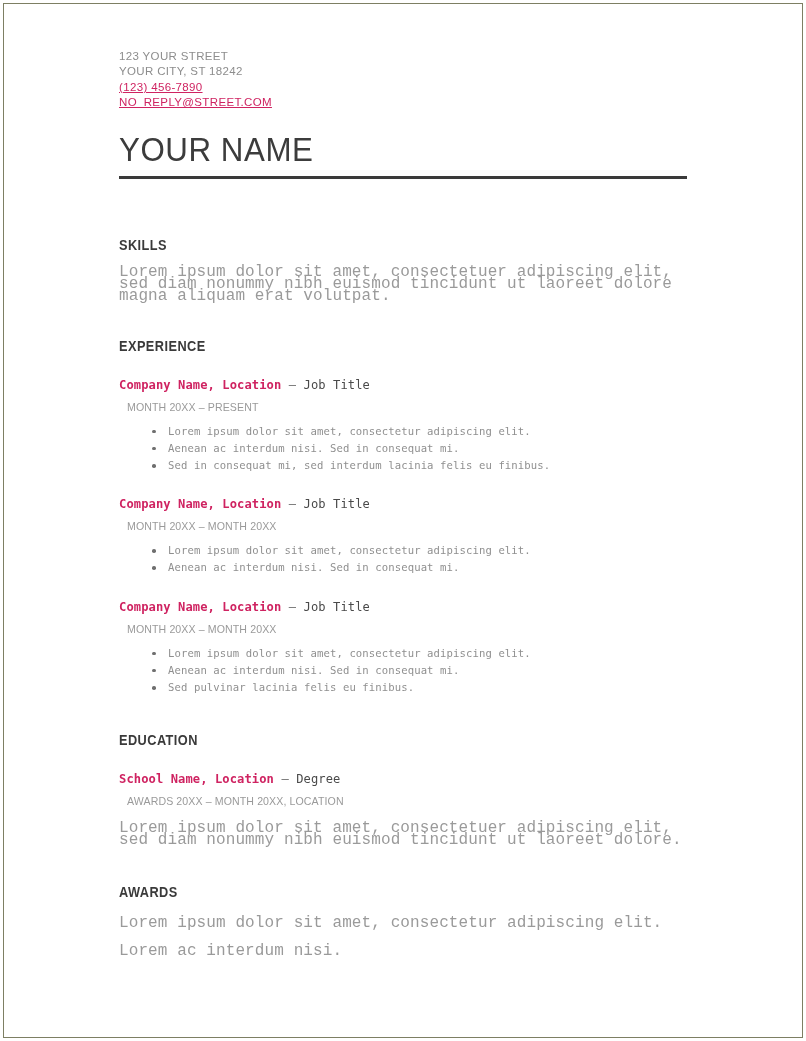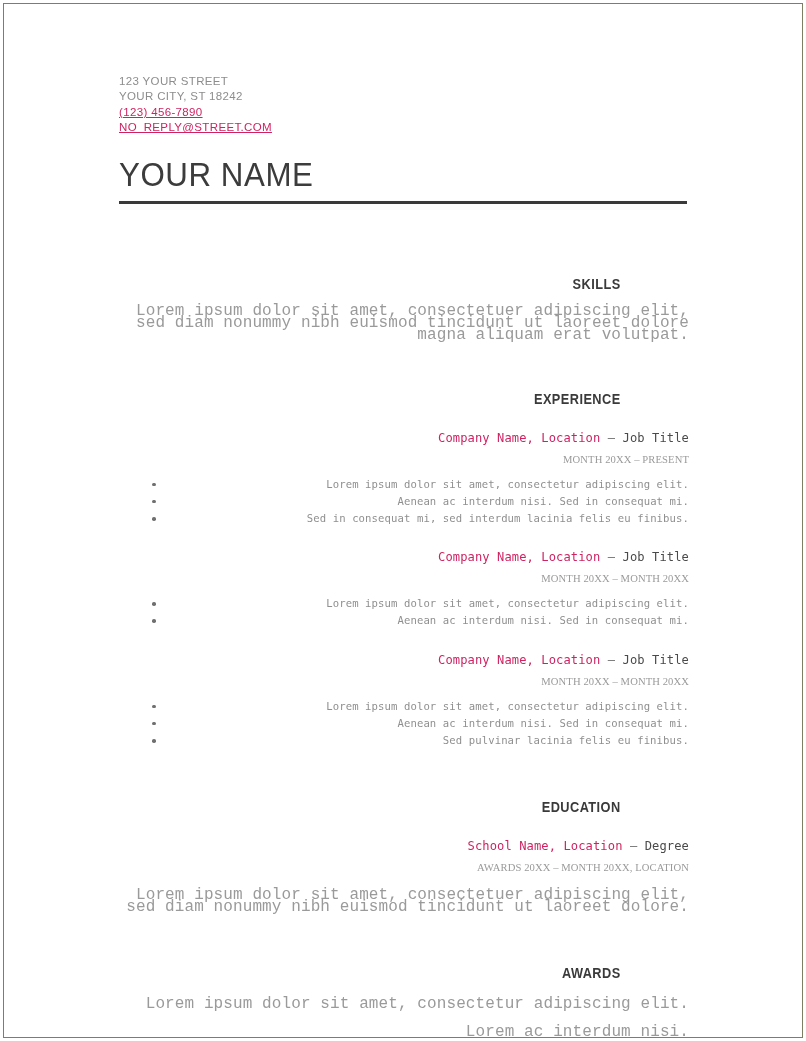--- a/index.html
+++ b/index.html
@@ -28,21 +28,21 @@
   }
   .sheet {
     position: absolute;
     left: 119px;
     top: 0;
     width: 570px;
   }
 
   
   .contact {
-    padding-top: 74px;
+    padding-top: 49px;
   }
   .contact-line {
     font-family: "Liberation Sans Narrow", "Liberation Sans", sans-serif;
     font-size: 11.5px;
     letter-spacing: 0.35px;
     line-height: 15.4px;
     color: #8d8d8d;
     white-space: nowrap;
   }
   .contact-line.accent {
@@ -65,22 +65,21 @@
   }
   .name-rule {
     margin-top: 8px;
     width: 568px;
     height: 3px;
     background: #3a3a3a;
   }
 
   
   .section {
-    margin-top: 16px;
-    text-align: right;
+    margin-top: 2px;
   }
   .section-title {
     font-family: "Liberation Sans Narrow", "Liberation Sans", sans-serif;
     font-size: 14.5px;
     font-weight: 700;
     letter-spacing: 0.5px;
     color: #3a3a3a;
     transform: scaleX(0.88);
     transform-origin: left center;
     white-space: nowrap;
@@ -97,33 +96,33 @@
 
   .entry-head {
     font-family: "DejaVu Sans Mono", "Liberation Mono", monospace;
     font-size: 12.1px;
     line-height: 17px;
     letter-spacing: 0.1px;
     white-space: nowrap;
   }
   .entry-head .org {
     color: #cf2361;
-    font-weight: 400;
+    font-weight: 700;
   }
   .entry-head .dash {
     color: #6e6e6e;
     font-weight: 400;
   }
   .entry-head .role {
     color: #4a4a4a;
     font-weight: 400;
   }
 
   .entry-date {
-    font-family: Liberation Serif, serif;
+    font-family: Liberation Sans, sans-serif;
     font-size: 10.6px;
     line-height: 16px;
     color: #9a9a9a;
     letter-spacing: 0.1px;
     margin-top: 5px;
     white-space: nowrap;
     padding-left: 8px;
   }
 
   ul.bullets {

